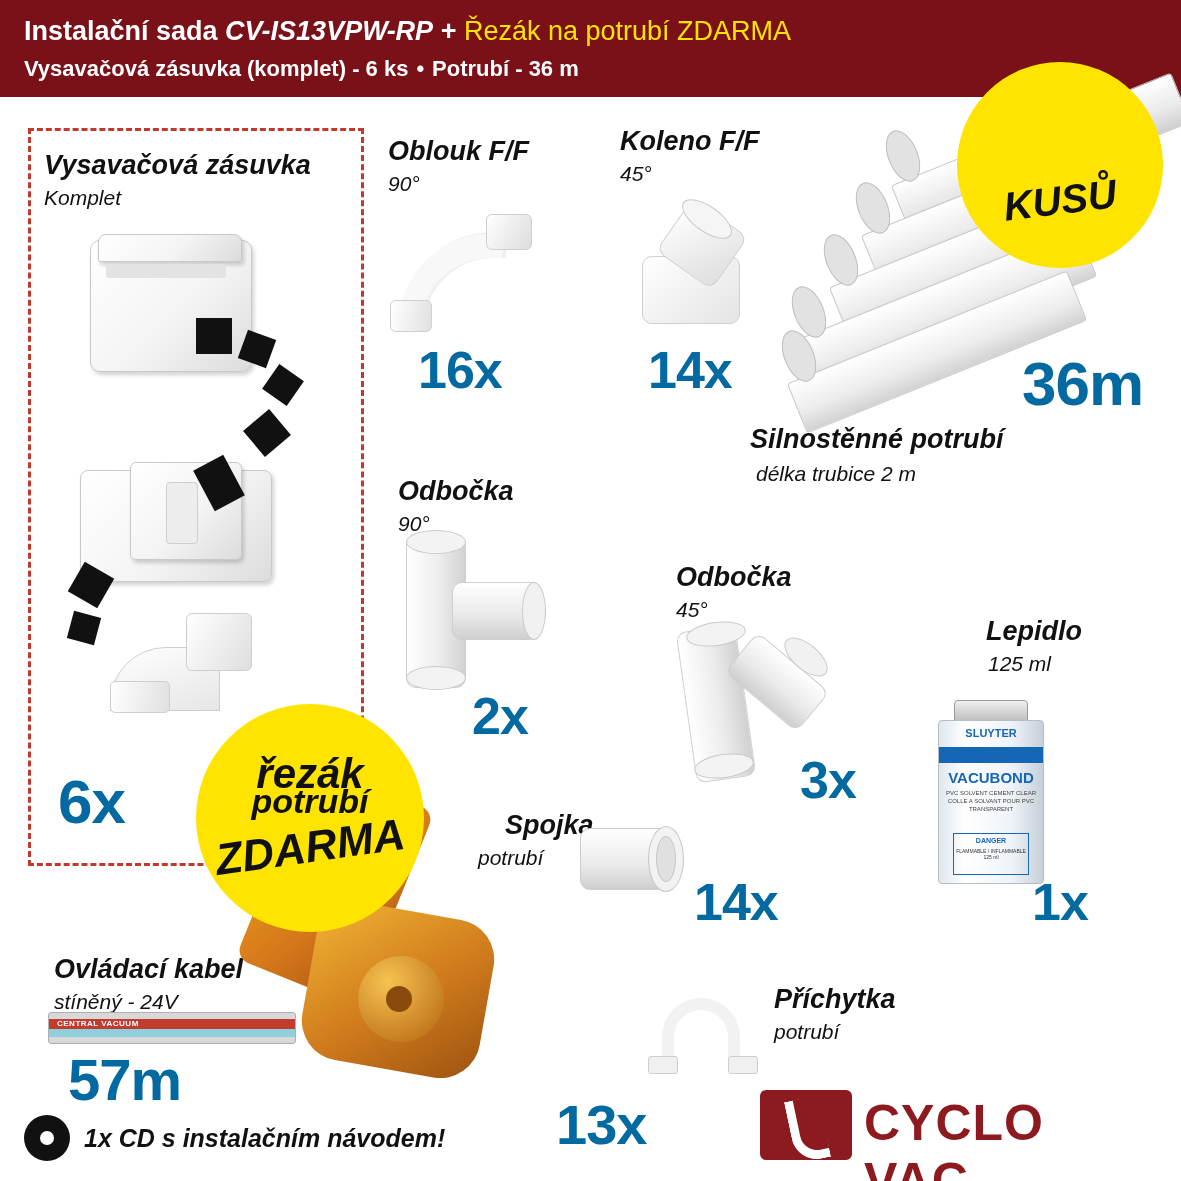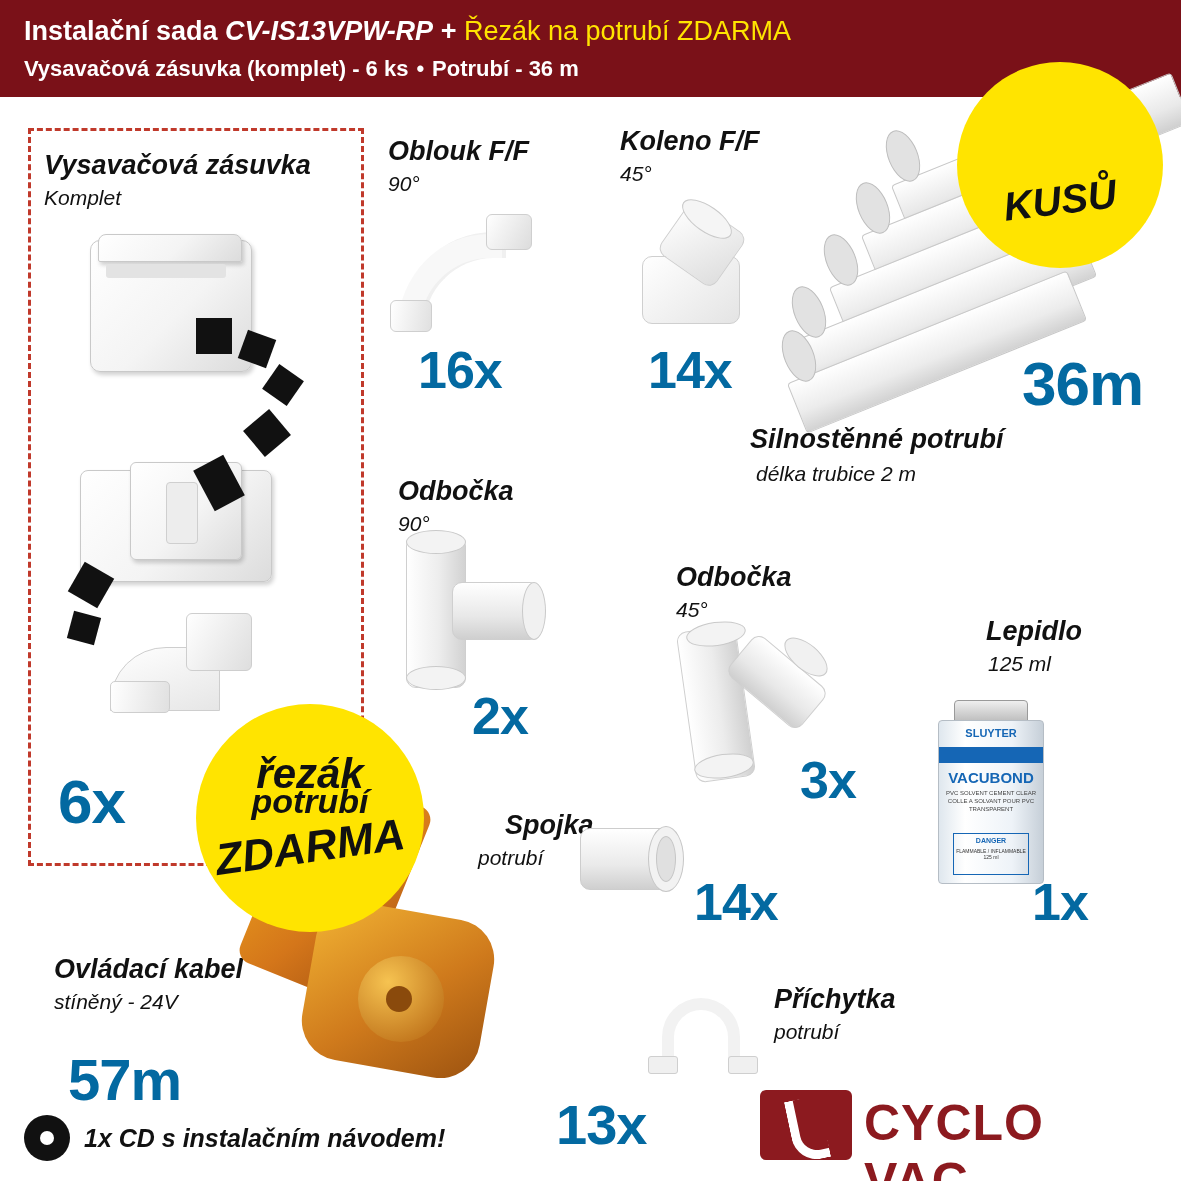--- a/index.html
+++ b/index.html
@@ -340,20 +340,23 @@
   </div>
 
   <div class="cutter-badge">
     <div class="l1">řezák</div>
     <div class="l2">potrubí</div>
     <div class="l3">ZDARMA</div>
   </div>
 
   <div class="lbl-t" style="left:54px;top:954px;font-size:27px;">Ovládací kabel</div>
   <div class="lbl-s" style="left:54px;top:990px;font-size:21px;">stíněný - 24V</div>
+  <div class="cable">
+    <div class="cv-text">CENTRAL VACUUM</div>
+  </div>
   <div class="qty" style="left:68px;top:1046px;font-size:58px;">57m</div>
 
   <div class="cd-dot"></div>
   <div class="cd-text">1x CD s instalačním návodem!</div>
 
   <div class="logo">
     <div class="swoosh"></div>
     <div class="txt">CYCLO VAC</div>
   </div>
 

